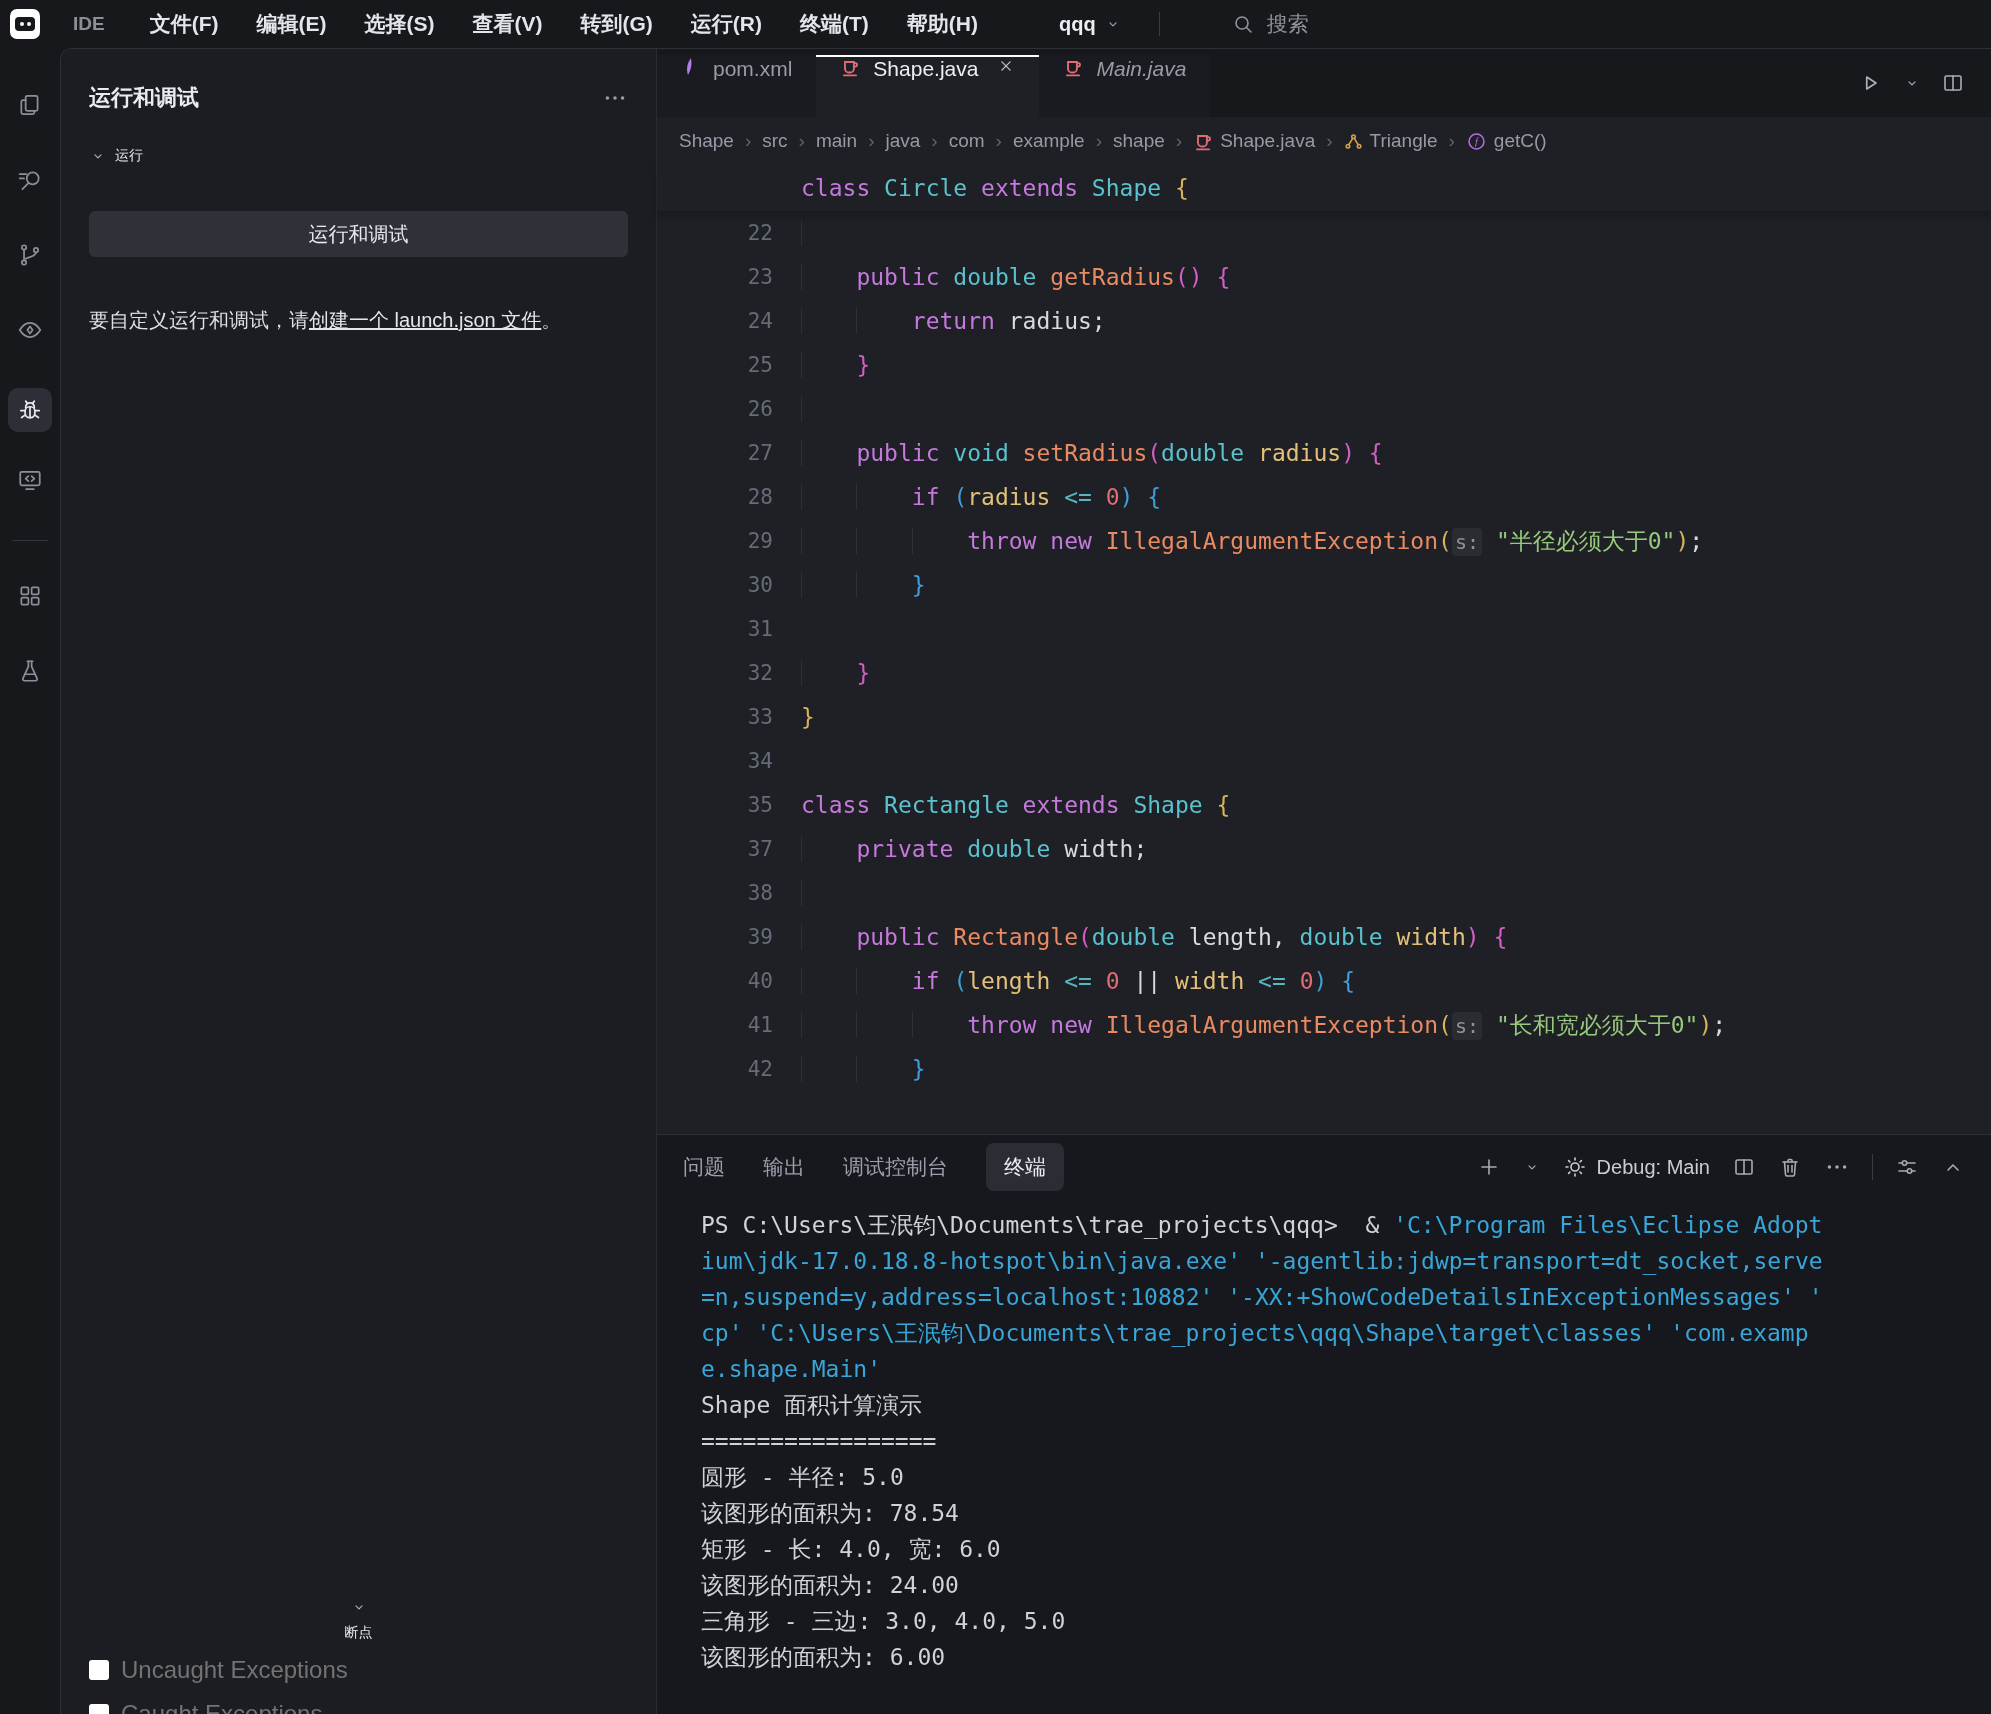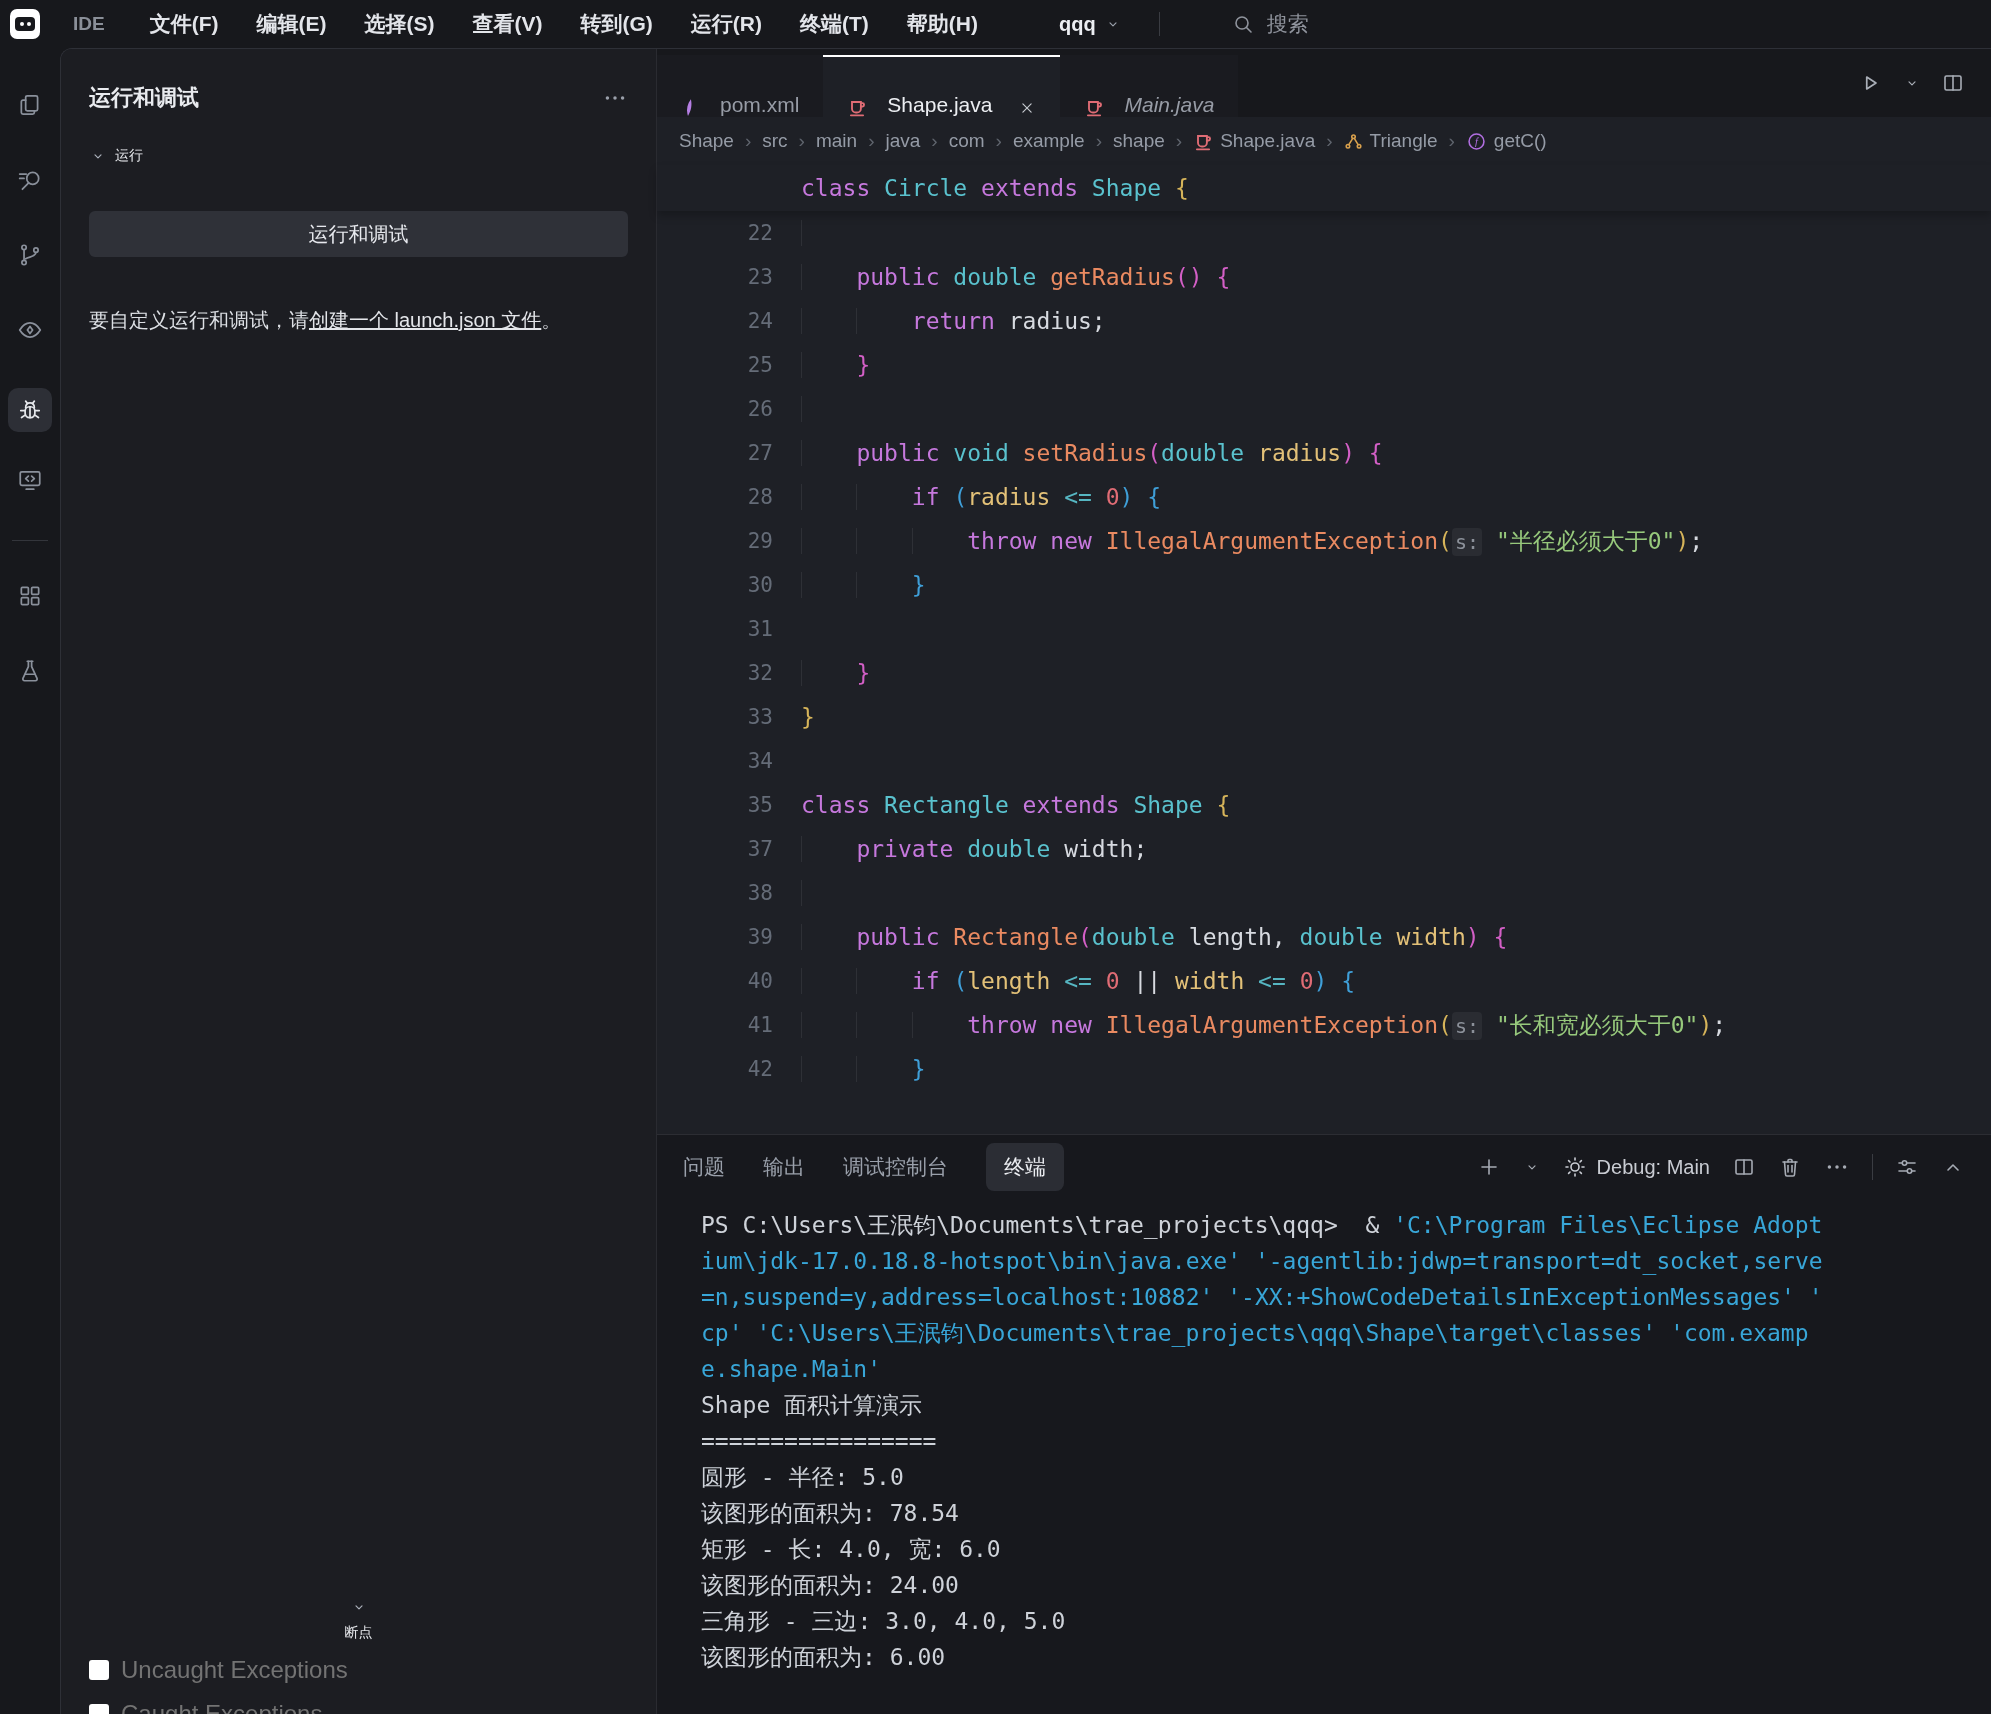--- a/index.html
+++ b/index.html
@@ -45,21 +45,21 @@
   .sb-hint{margin-top:44px;font-size:20px;line-height:38px;color:#dcdfe4;}
   .sb-hint a{color:#e4e6ea;text-decoration:underline;cursor:pointer;}
   .sb-breakpoints{position:absolute;left:0;right:0;bottom:-22px;padding:0 28px;}
   .bp-row{display:flex;align-items:center;gap:12px;height:44px;}
   .bp-box{width:20px;height:20px;background:#ffffff;border-radius:3px;flex:none;}
   .bp-label{font-size:24px;color:#737373;}
 
   
   .main-col{flex:1;display:flex;flex-direction:column;min-width:0;}
   .tabbar{height:68px;background:#17181c;display:flex;align-items:flex-end;flex:none;}
-  .tab{height:62px;display:flex;align-items:flex-end;gap:20px;padding:0 24px;background:#1a1b20;
+  .tab{height:62px;display:flex;align-items:flex-start;gap:13px;padding:0 24px;background:#1a1b20;
        border-top:2px solid transparent;font-size:21px;color:#979ca6;cursor:pointer;}
   .tab.active{background:#1e2026;border-top-color:#ffffff;color:#eceef2;}
   .tab.preview .tab-label{font-style:italic;}
   .tab-close{color:#c3c7cd;margin-left:6px;}
   .editor-actions{margin-left:auto;display:flex;align-items:center;gap:20px;padding-right:26px;color:#a9aeb7;height:100%;}
 
   .breadcrumb{height:48px;background:#1e2026;display:flex;align-items:center;padding-left:22px;gap:11px;
               font-size:19px;color:#959ba6;flex:none;white-space:nowrap;overflow:hidden;}
   .bc-sep{color:#5f646d;font-size:19px;}
   .bc-item{display:flex;align-items:center;gap:7px;}

